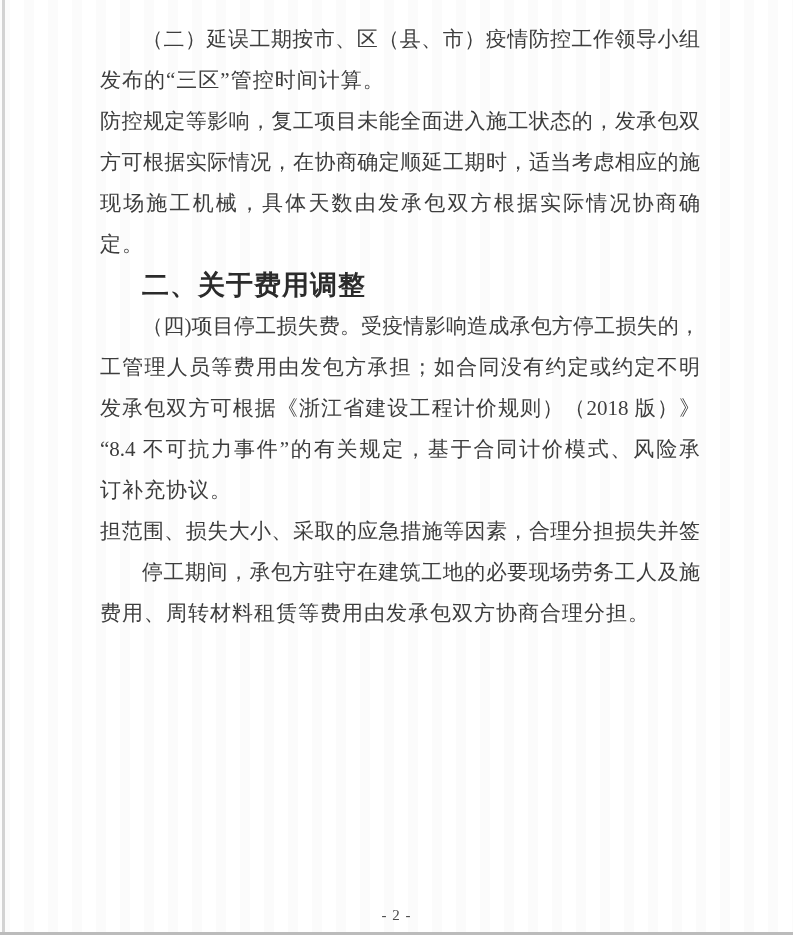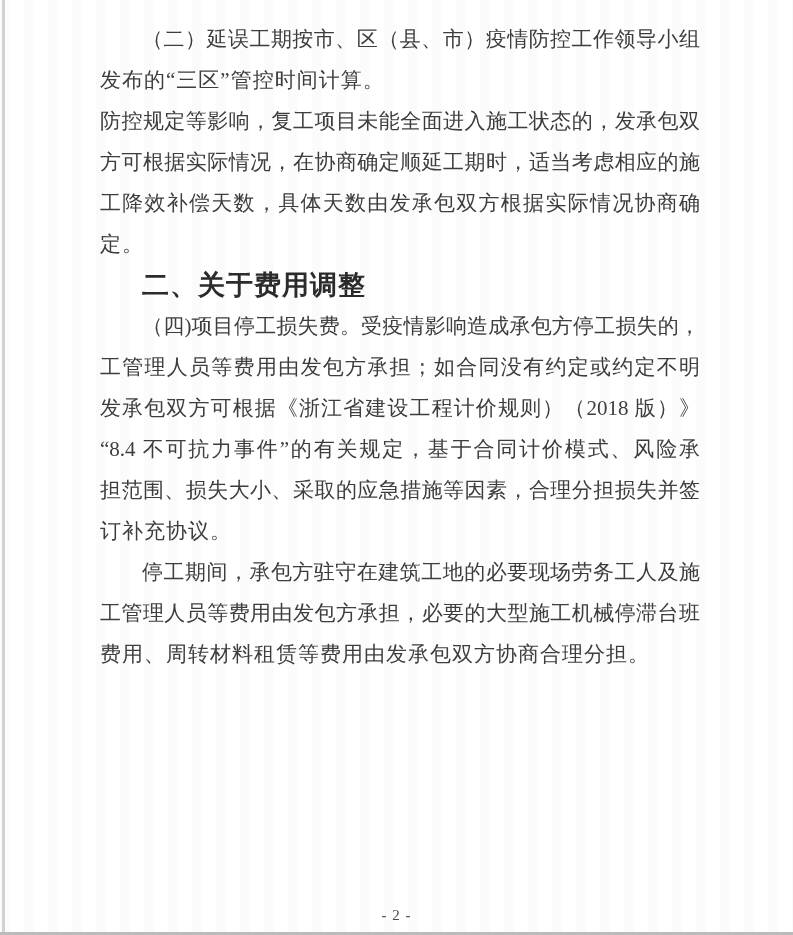--- a/index.html
+++ b/index.html
@@ -101,36 +101,35 @@
 
   <div class="content">
     <div>
         <div class="para body">
           <div class="line first fill">（二）延误工期按市、区（县、市）疫情防控工作领导小组</div>
           <div class="line last">发布的“三区”管控时间计算。</div>
         </div>
         <div class="para body">
           <div class="line fill">防控规定等影响，复工项目未能全面进入施工状态的，发承包双</div>
           <div class="line fill">方可根据实际情况，在协商确定顺延工期时，适当考虑相应的施</div>
-          <div class="line fill">工降效补偿天数，具体天数由发承包双方根据实际情况协商确</div>
+          <div class="line fill">现场施工机械，具体天数由发承包双方根据实际情况协商确</div>
           <div class="line last">定。</div>
         </div>
         <div class="para heading">
           <div class="line first last">二、关于费用调整</div>
         </div>
         <div class="para body">
           <div class="line first fill">（四)项目停工损失费。受疫情影响造成承包方停工损失的，</div>
           <div class="line fill">工管理人员等费用由发包方承担；如合同没有约定或约定不明的，</div>
           <div class="line fill">发承包双方可根据《浙江省建设工程计价规则）（2018 版）》</div>
           <div class="line fill">“8.4 不可抗力事件”的有关规定，基于合同计价模式、风险承</div>
+          <div class="line last">订补充协议。</div>
           <div class="line fill">担范围、损失大小、采取的应急措施等因素，合理分担损失并签</div>
-          <div class="line last">订补充协议。</div>
         </div>
         <div class="para body">
           <div class="line first fill">停工期间，承包方驻守在建筑工地的必要现场劳务工人及施</div>
-          <div class="line fill">工管理人员等费用由发包方承担，必要的大型施工机械停滞台班</div>
           <div class="line last">费用、周转材料租赁等费用由发承包双方协商合理分担。</div>
         </div>
       </div>
   </div>
 
   <div class="page-number">- 2 -</div>
 </div>
 
 </body></html>

